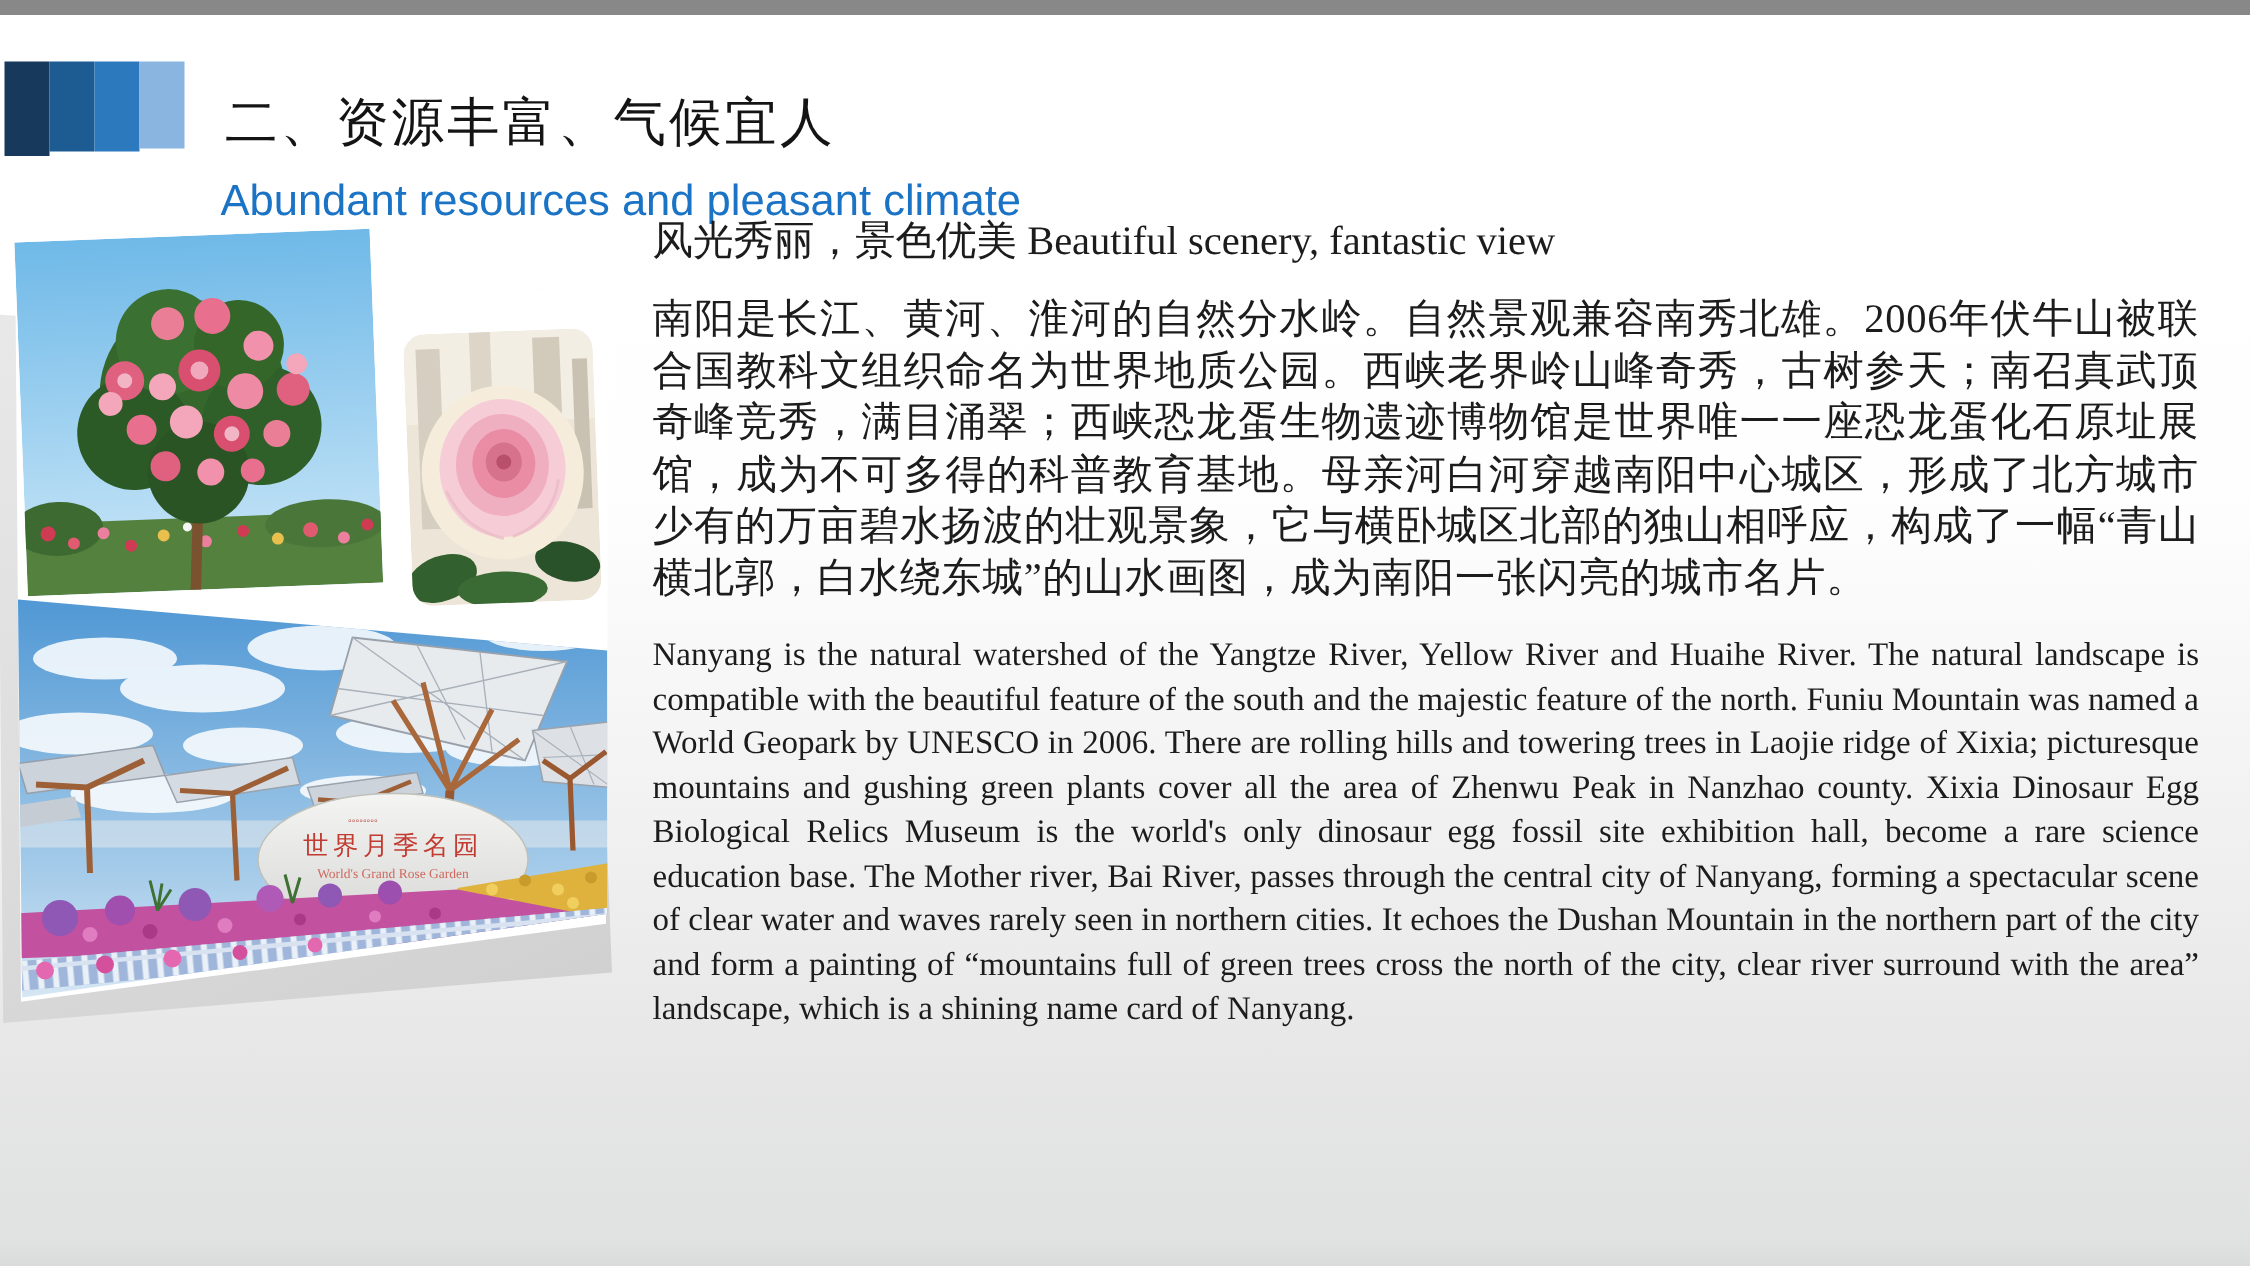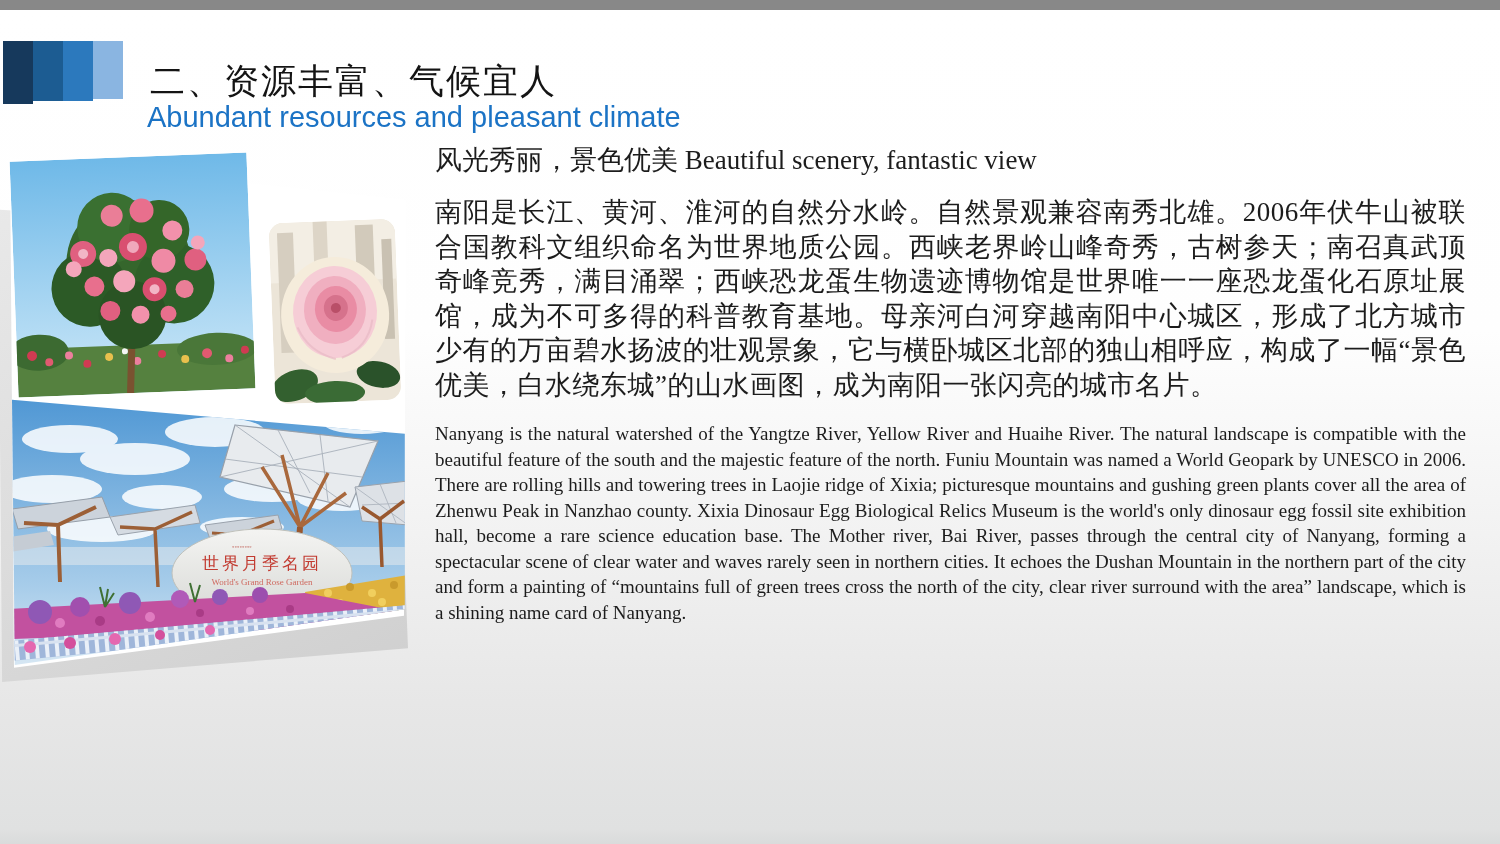--- a/index.html
+++ b/index.html
@@ -15,21 +15,21 @@
   .sq1{background:#16395c;height:63px !important;}
   .sq2{background:#1c5c92;}
   .sq3{background:#2c79bd;}
   .sq4{background:#8ab5e1;height:58px !important;}
   .title-zh{
     position:absolute;left:150px;top:48px;margin:0;
     font-size:35px;font-weight:normal;color:#141414;letter-spacing:2px;
     font-family:"Liberation Serif","DejaVu Serif",serif;
   }
   .title-en{
-    position:absolute;left:147px;top:91px;margin:0;
+    position:absolute;left:147px;top:108px;margin:0;
     font-size:29px;font-weight:normal;color:#1b73c5;
     font-family:"Liberation Sans","DejaVu Sans",sans-serif;
   }
   
   .backdrop{
     position:absolute;left:-2px;top:190px;width:410px;height:482px;z-index:1;
     background:linear-gradient(155deg,#e9e9e9 0%,#dcdcdc 55%,#cfcfcf 100%);
     clip-path:polygon(0% 2%,96% 7%,100% 93%,1% 100%);
   }
   .mat{
@@ -46,21 +46,21 @@
     clip-path:polygon(0.5% 1%,99.2% 13.5%,99.2% 78%,1.2% 98.5%);
   }
   
   .bodytext{position:absolute;left:435px;top:133px;width:1031px;z-index:4;color:#1c1c1c;}
   .lead{margin:0 0 17px 0;font-size:27px;line-height:1.3;}
   .para-zh{
     margin:0 0 19px 0;font-size:27px;line-height:1.28;letter-spacing:0.5px;
     text-align:justify;text-justify:inter-ideograph;
   }
   .para-en{
-    margin:0;font-size:19px;line-height:1.34;
+    margin:0;font-size:22px;line-height:1.34;
     text-align:justify;
   }
   .bottom-strip{position:absolute;left:0;bottom:0;width:1500px;height:6px;background:#cfd2d2;z-index:5;}
   .sign-zh{font-family:"Liberation Serif","DejaVu Serif",serif;}
 </style>
 </head>
 <body>
 
 <div class="slide">
 
@@ -262,18 +262,18 @@
           <circle cx="60" cy="246" r="6" fill="#d44f9c"></circle>
         <circle cx="105" cy="242" r="6" fill="#e468b0"></circle>
           <circle cx="150" cy="238" r="5" fill="#d44f9c"></circle>
         <circle cx="200" cy="233" r="5" fill="#e468b0"></circle>
       </g>
     </svg>
   </div>
 
   <div class="bodytext">
     <p class="lead">风光秀丽，景色优美 Beautiful scenery, fantastic view</p>
-    <p class="para-zh">南阳是长江、黄河、淮河的自然分水岭。自然景观兼容南秀北雄。2006年伏牛山被联合国教科文组织命名为世界地质公园。西峡老界岭山峰奇秀，古树参天；南召真武顶奇峰竞秀，满目涌翠；西峡恐龙蛋生物遗迹博物馆是世界唯一一座恐龙蛋化石原址展馆，成为不可多得的科普教育基地。母亲河白河穿越南阳中心城区，形成了北方城市少有的万亩碧水扬波的壮观景象，它与横卧城区北部的独山相呼应，构成了一幅“景色优美，白水绕东城”的山水画图，成为南阳一张闪亮的城市名片。</p>
+    <p class="para-zh">南阳是长江、黄河、淮河的自然分水岭。自然景观兼容南秀北雄。2006年伏牛山被联合国教科文组织命名为世界地质公园。西峡老界岭山峰奇秀，古树参天；南召真武顶奇峰竞秀，满目涌翠；西峡恐龙蛋生物遗迹博物馆是世界唯一一座恐龙蛋化石原址展馆，成为不可多得的科普教育基地。母亲河白河穿越南阳中心城区，形成了北方城市少有的万亩碧水扬波的壮观景象，它与横卧城区北部的独山相呼应，构成了一幅“青山横北郭，白水绕东城”的山水画图，成为南阳一张闪亮的城市名片。</p>
     <p class="para-en">Nanyang is the natural watershed of the Yangtze River, Yellow River and Huaihe River. The natural landscape is compatible with the beautiful feature of the south and the majestic feature of the north. Funiu Mountain was named a World Geopark by UNESCO in 2006. There are rolling hills and towering trees in Laojie ridge of Xixia; picturesque mountains and gushing green plants cover all the area of Zhenwu Peak in Nanzhao county. Xixia Dinosaur Egg Biological Relics Museum is the world's only dinosaur egg fossil site exhibition hall, become a rare science education base. The Mother river, Bai River, passes through the central city of Nanyang, forming a spectacular scene of clear water and waves rarely seen in northern cities. It echoes the Dushan Mountain in the northern part of the city and form a painting of “mountains full of green trees cross the north of the city, clear river surround with the area” landscape, which is a shining name card of Nanyang.</p>
   </div>
 
   <div class="bottom-strip"></div>
 </div>
 
 </body></html>

